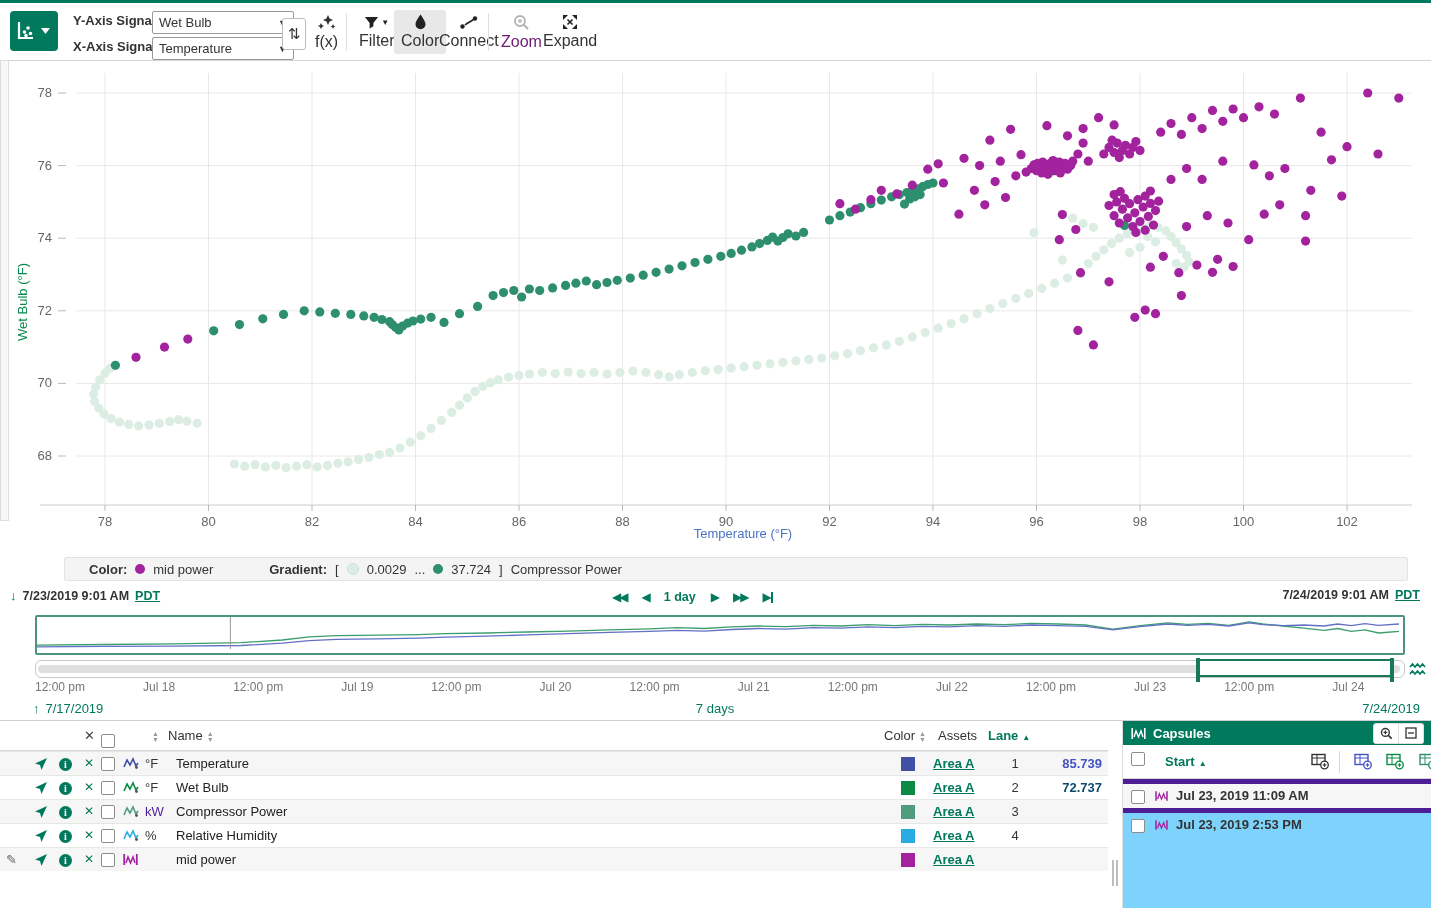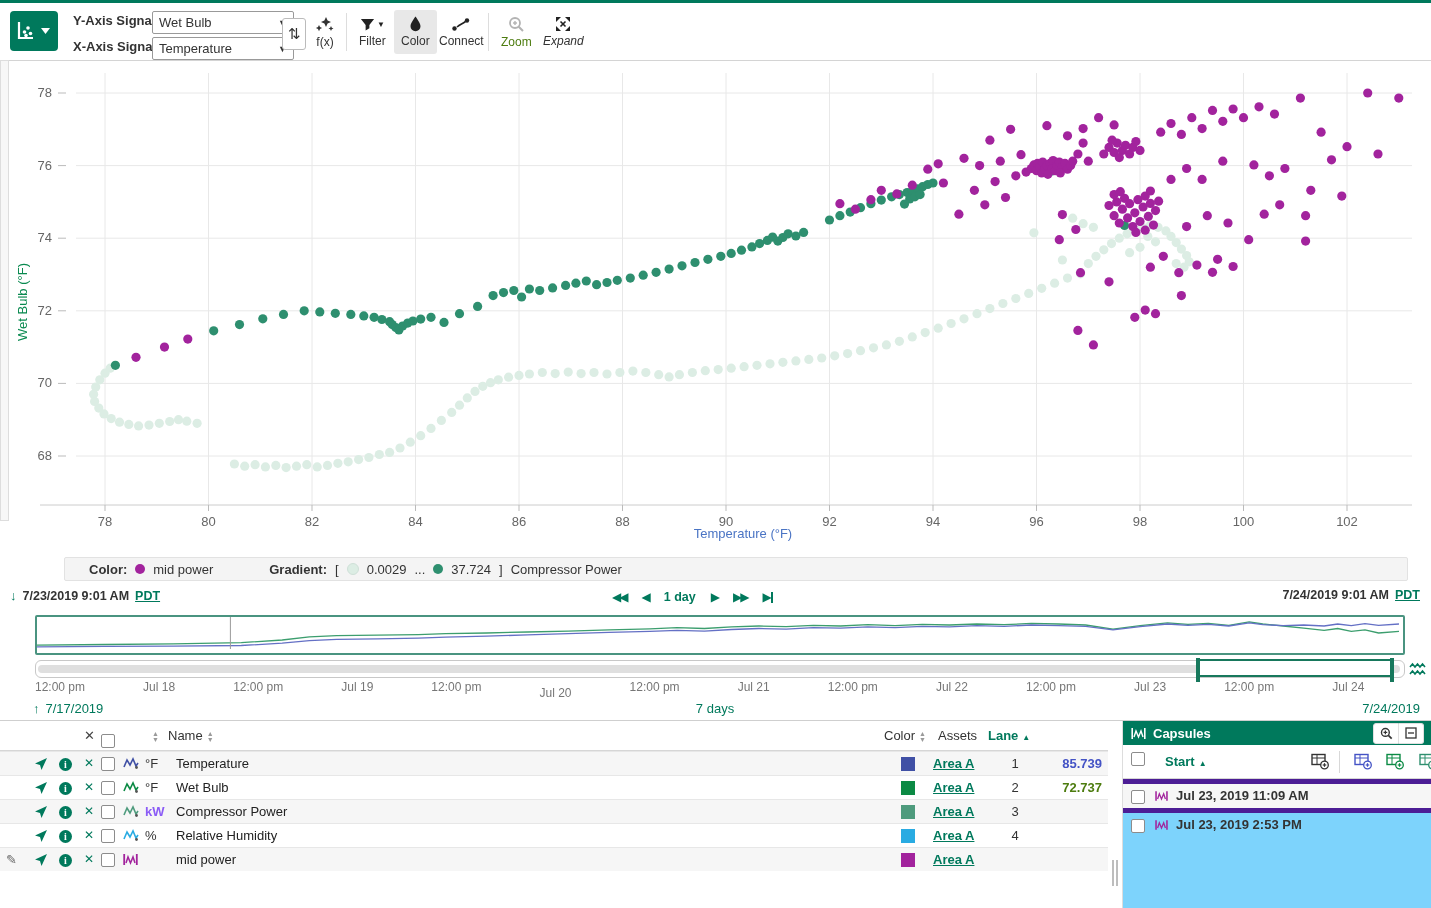--- a/index.html
+++ b/index.html
@@ -12,23 +12,23 @@
   #chart-type-btn{left:10px;top:8px;width:48px;height:40px;background:#00795C;border-radius:4px;
        display:flex;align-items:center;justify-content:center;cursor:pointer;}
   .axis-label{font-weight:bold;color:#333;font-size:13px;}
   .selectbox{width:128px;height:21px;border:1px solid #999;border-radius:2px;background:#fff;
        display:flex;align-items:center;padding:0 6px;justify-content:space-between;cursor:pointer;}
   .selectbox .caret{font-size:9px;color:#333;}
   #swap-btn{left:282px;top:15px;width:22px;height:30px;border:1px solid #bbb;border-radius:3px;
        display:flex;align-items:center;justify-content:center;font-size:15px;color:#333;background:#fff;cursor:pointer;}
   .tool-btn{display:flex;flex-direction:column;align-items:center;justify-content:center;gap:2px;
        height:44px;padding:0 7px;border-radius:3px;cursor:pointer;color:#333;}
-  .tool-btn .tlabel{font-size:12px;}
+  .tool-btn .tlabel{font-size:16px;}
   .tool-btn.active{background:#e8e8e8;}
-  .tool-btn.disabled{color:#4d7c0f;cursor:default;}
+  .tool-btn.disabled{color:#701a75;cursor:default;}
   .vdivider{width:1px;height:38px;background:#ddd;}
   
   #plot-sliver{left:0;top:60px;width:7px;height:459px;background:#f7f7f7;border:1px solid #ddd;}
   #scatter-wrap{left:0;top:57px;width:1431px;height:498px;}
   
   #legendbar{left:64px;top:557px;width:1344px;height:24px;background:#f4f4f4;border:1px solid #e2e2e2;
        border-radius:2px;display:flex;align-items:center;padding-left:24px;gap:8px;box-sizing:border-box;}
   .lg-bold{font-weight:bold;color:#333;}
   .dot{display:inline-block;width:10px;height:10px;border-radius:50%;}
   
@@ -140,21 +140,21 @@
     <div class="abs vdivider" style="left:488px;top:10px;"></div>
     <div class="abs tool-btn disabled" style="left:494px;top:7px;">
       <svg width="17" height="17" viewBox="0 0 17 17">
         <circle cx="7" cy="7" r="5" stroke="#b3b3b3" stroke-width="1.8" fill="none"></circle>
         <line x1="5" y1="7" x2="9" y2="7" stroke="#b3b3b3" stroke-width="1.4"></line>
         <line x1="7" y1="5" x2="7" y2="9" stroke="#b3b3b3" stroke-width="1.4"></line>
         <line x1="10.7" y1="10.7" x2="15" y2="15" stroke="#b3b3b3" stroke-width="2"></line>
       </svg>
       <span class="tlabel">Zoom</span>
     </div>
-    <div class="abs tool-btn" style="left:536px;top:7px;font-style:italic;">
+    <div class="abs tool-btn" style="left:536px;top:7px;">
       <svg width="16" height="16" viewBox="0 0 16 16">
         <g stroke="#222" stroke-width="1.6">
           <line x1="5.5" y1="5.5" x2="10.5" y2="10.5"></line>
             <line x1="10.5" y1="5.5" x2="5.5" y2="10.5"></line>
         </g>
         <polygon points="1,1 6,1 1,6" fill="#222"></polygon>
           <polygon points="15,1 15,6 10,1" fill="#222"></polygon>
         <polygon points="1,15 1,10 6,15" fill="#222"></polygon>
           <polygon points="15,15 10,15 15,10" fill="#222"></polygon>
       </svg>
@@ -621,21 +621,21 @@
       <path d="M2 5 l2.5-3 2.5 3 2.5-3 2.5 3 2.5-3 2.5 3" stroke="#00795C" stroke-width="1.6" fill="none" transform="translate(0,3)"></path>
       <path d="M2 5 l2.5-3 2.5 3 2.5-3 2.5 3 2.5-3 2.5 3" stroke="#00795C" stroke-width="1.6" fill="none" transform="translate(0,10)"></path>
     </svg>
   </span>
   <div class="abs" id="range-ticks">
       <span class="rtick" style="left: 60px;">12:00 pm</span>
       <span class="rtick" style="left: 159.1px;">Jul 18</span>
       <span class="rtick" style="left: 258.2px;">12:00 pm</span>
       <span class="rtick" style="left: 357.3px;">Jul 19</span>
       <span class="rtick" style="left: 456.4px;">12:00 pm</span>
-      <span class="rtick" style="left: 555.5px; margin-top: 6px;">Jul 20</span>
+      <span class="rtick" style="left: 555.5px;">Jul 20</span>
       <span class="rtick" style="left: 654.6px;">12:00 pm</span>
       <span class="rtick" style="left: 753.7px;">Jul 21</span>
       <span class="rtick" style="left: 852.8px;">12:00 pm</span>
       <span class="rtick" style="left: 951.9px;">Jul 22</span>
       <span class="rtick" style="left: 1051px;">12:00 pm</span>
       <span class="rtick" style="left: 1150.1px;">Jul 23</span>
       <span class="rtick" style="left: 1249.2px;">12:00 pm</span>
       <span class="rtick" style="left: 1348.3px;">Jul 24</span>
     </div>
   <div class="abs" id="range-bottom">
@@ -700,36 +700,36 @@
     <svg class="cell sig" style="left:123px;top:5px;" width="16" height="13" viewBox="0 0 16 13">
       <polyline points="1,10 4,3 7,8 10,2 13,9 15,6" fill="none" stroke-width="1.6" stroke="#0B8A44"></polyline>
       <circle cx="13.5" cy="10.5" r="1.4" fill="#555" stroke="none"></circle>
     </svg>
 
     <span class="cell f-unit" style="left:145px;color:#333;">°F</span>
     <span class="cell f-name" style="left:176px;color:#222;">Wet Bulb</span>
     <span class="cell" style="left:901px;top:5px;line-height:14px;"><span class="swatch f-swatch" style="background: rgb(11, 138, 68);"></span></span>
     <span class="cell asset-link f-asset" style="left:933px;">Area A</span>
     <span class="cell f-lane" style="left:1002px;width:26px;text-align:center;color:#333;">2</span>
-    <span class="cell f-value" style="right: 6px; font-weight: bold; color: #4d7c0f;">72.737</span>
+    <span class="cell f-value" style="right: 6px; font-weight: bold; color: #0c4a6e;">72.737</span>
   </div>
         <div class="drow alt">
 
     <svg class="cell" style="left:34px;top:5px;" width="14" height="14" viewBox="0 0 14 14">
       <polygon points="1,6.5 13,1 7.5,13 6,8" fill="#00795C"></polygon>
     </svg>
     <span class="cell" style="left:59px;top:5px;line-height:13px;"><span class="info-icon">i</span></span>
     <span class="cell x-icon" style="left:84px;">✕</span>
     <span class="cell" style="left:101px;top:5px;line-height:12px;"><span class="checkbox"></span></span>
     <svg class="cell sig" style="left:123px;top:5px;" width="16" height="13" viewBox="0 0 16 13">
       <polyline points="1,10 4,3 7,8 10,2 13,9 15,6" fill="none" stroke-width="1.6" stroke="#4E9B7D"></polyline>
       <circle cx="13.5" cy="10.5" r="1.4" fill="#555" stroke="none"></circle>
     </svg>
 
-    <span class="cell f-unit" style="left:145px;color:#8b5cf6;font-weight:bold;">kW</span>
+    <span class="cell f-unit" style="left:145px;color:#4c1d95;">kW</span>
     <span class="cell f-name" style="left:176px;color:#222;">Compressor Power</span>
     <span class="cell" style="left:901px;top:5px;line-height:14px;"><span class="swatch f-swatch" style="background: rgb(78, 155, 125);"></span></span>
     <span class="cell asset-link f-asset" style="left:933px;">Area A</span>
     <span class="cell f-lane" style="left:1002px;width:26px;text-align:center;color:#333;">3</span>
     <span class="cell f-value" style="right: 6px; font-weight: bold; color: rgb(51, 51, 51);"></span>
   </div>
         <div class="drow">
 
     <svg class="cell" style="left:34px;top:5px;" width="14" height="14" viewBox="0 0 14 14">
       <polygon points="1,6.5 13,1 7.5,13 6,8" fill="#00795C"></polygon>

